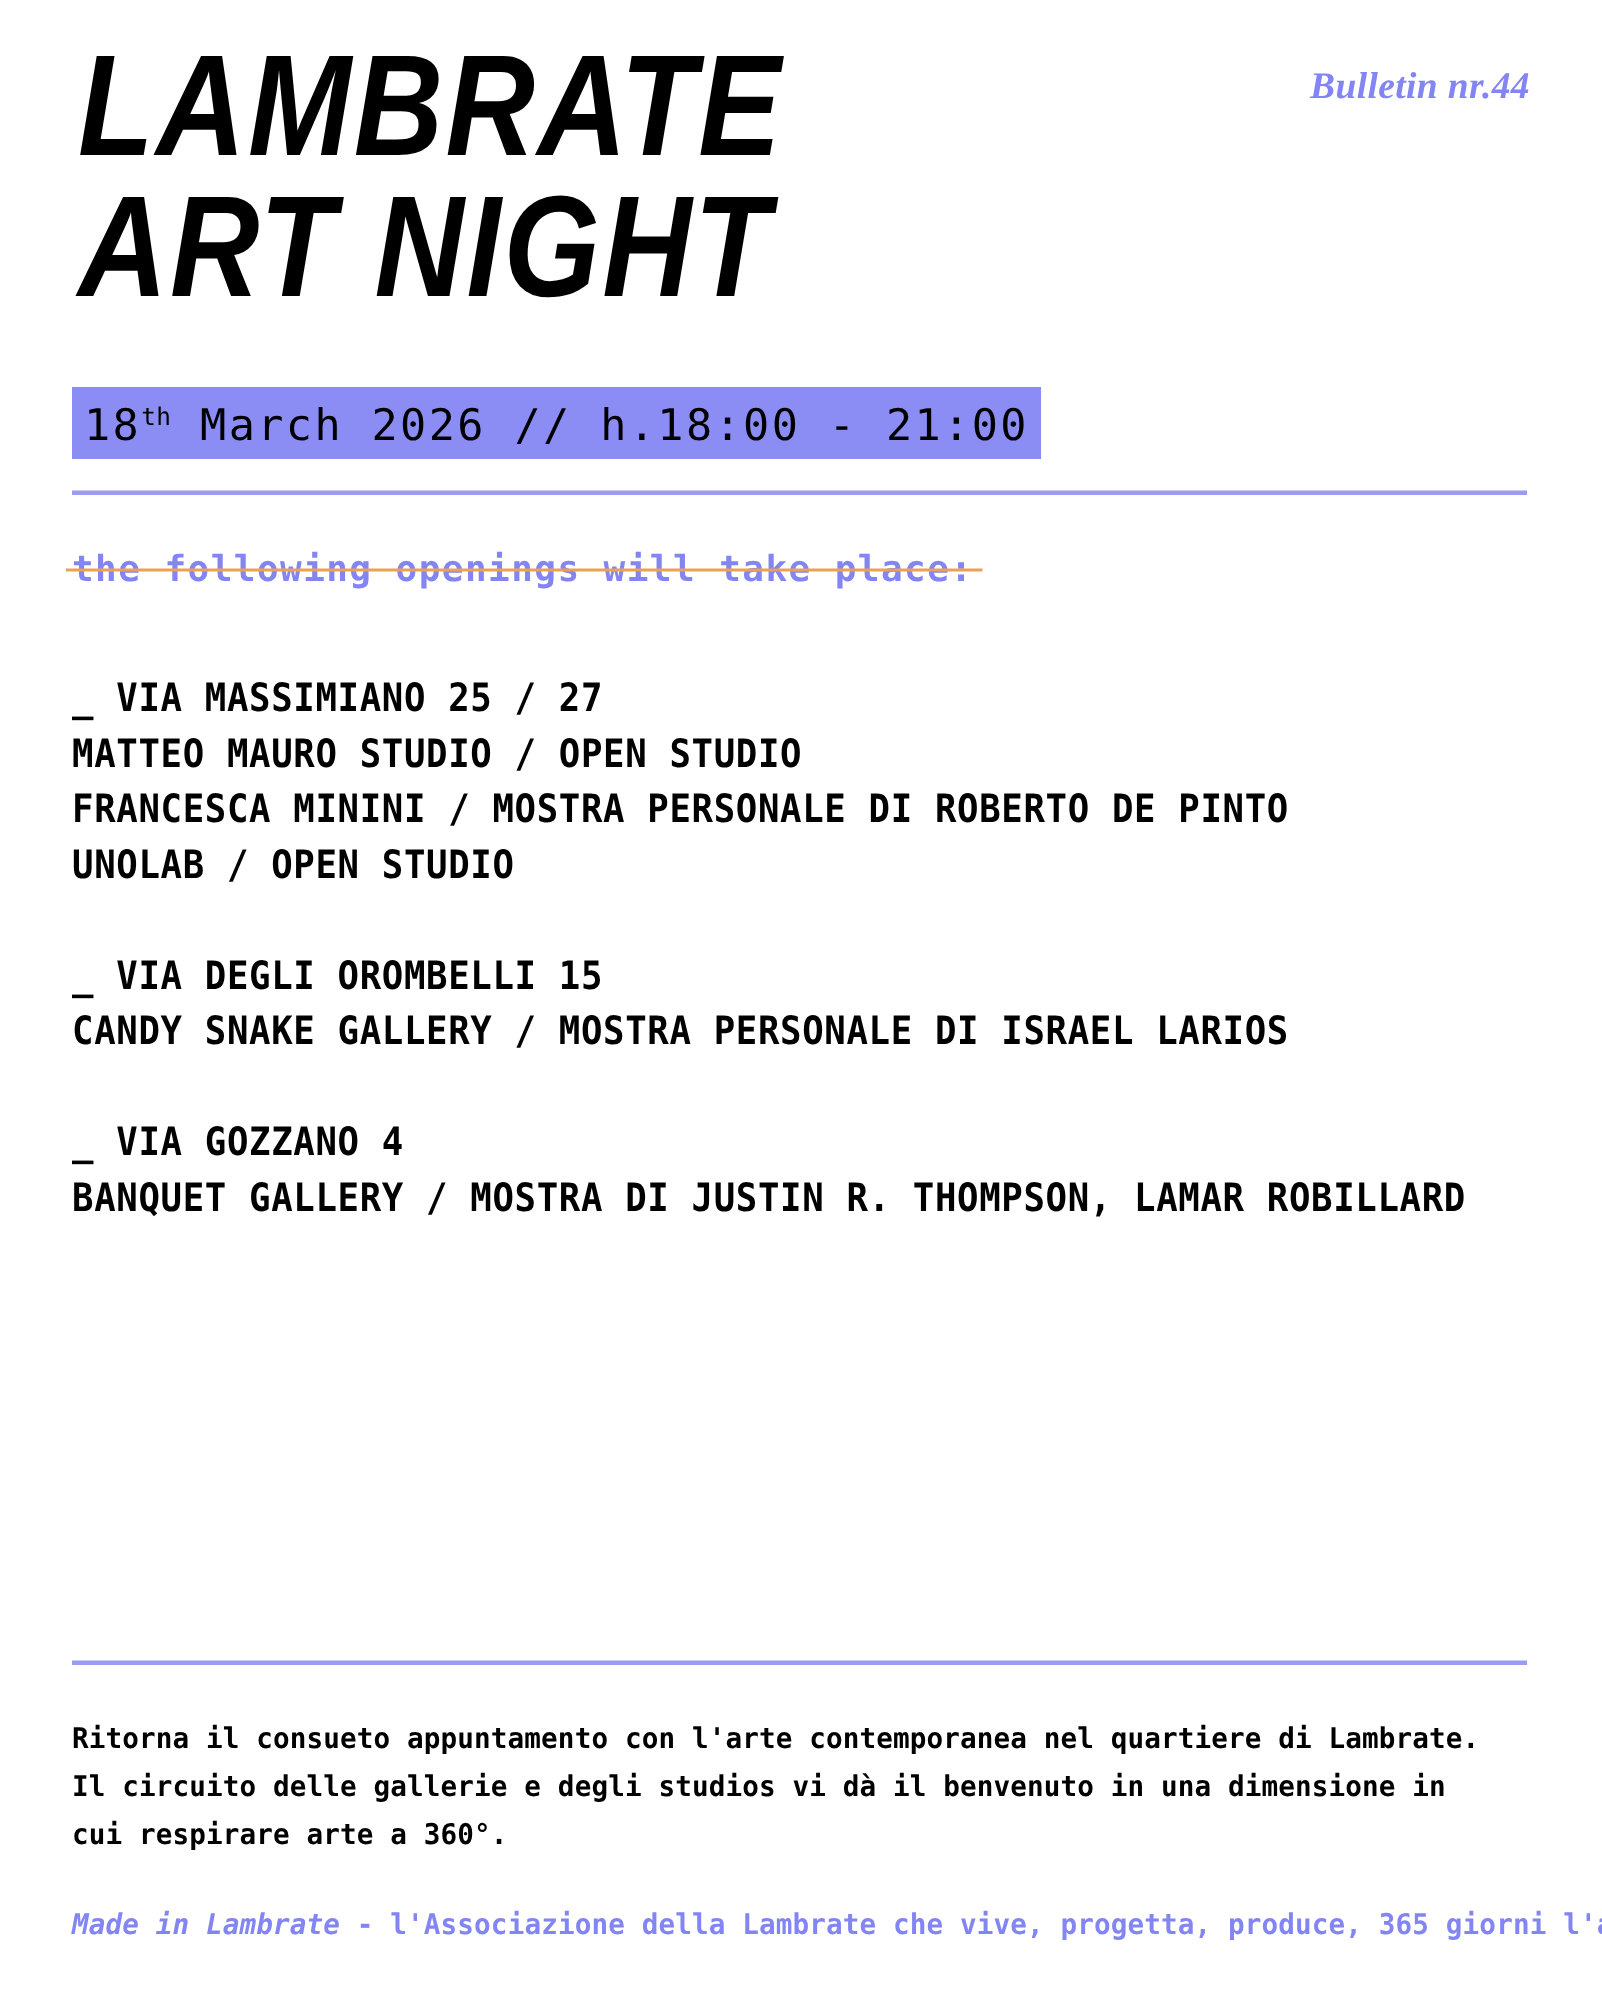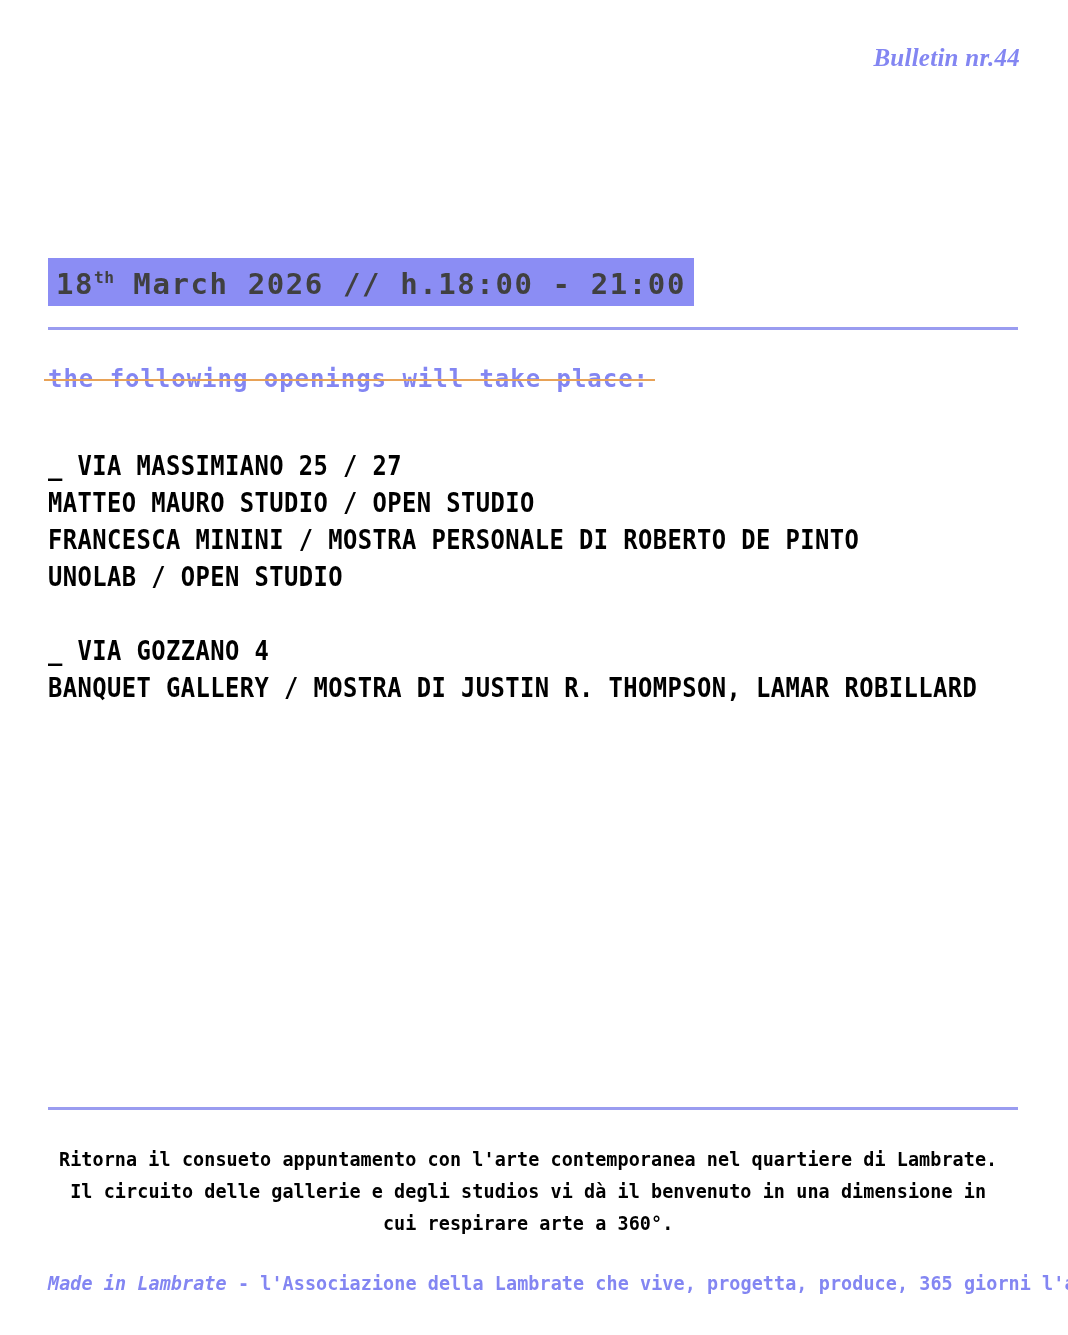--- a/index.html
+++ b/index.html
@@ -66,23 +66,23 @@
   
   .date-wrap {
     position: absolute;
     left: 48px;
     top: 258px;
   }
 
   .date-banner {
     display: inline-block;
     background: #8b8df4;
-    color: #404040;
-    font-family: "DejaVu Sans Mono", monospace;
-    font-weight: 700;
+    color: #000000;
+    font-family: "DejaVu Sans Mono", monospace;
+    font-weight: 400;
     font-size: 29px;
     line-height: 38px;
     letter-spacing: 0.055em;
     padding: 1px 8px 3px 8px;
     white-space: nowrap;
   }
 
   .date-banner sup {
     font-size: 0.56em;
     vertical-align: super;
@@ -146,21 +146,20 @@
   }
 
   .line.addr { }
 
   
   .body-copy {
     position: absolute;
     left: 48px;
     top: 1143px;
     width: 990px;
-    text-align: center;
   }
 
   .body-line {
     font-family: "DejaVu Sans Mono", monospace;
     font-weight: 700;
     font-size: 19px;
     line-height: 32px;
     letter-spacing: 0.004em;
     color: #000000;
     white-space: nowrap;
@@ -183,20 +182,24 @@
     transform-origin: left center;
   }
   .credit .maker { font-style: italic; }
 </style>
 </head>
 <body>
 
 <div class="poster">
 
   <div class="header-row">
+    <div class="title-block">
+      <div class="title-line">LAMBRATE</div>
+      <div class="title-line">ART NIGHT</div>
+    </div>
     <div class="bulletin">Bulletin nr.44</div>
   </div>
 
   <div class="date-wrap">
     <div class="date-banner"><span>18</span><sup>th</sup><span> March 2026 // h.18:00 - 21:00</span></div>
   </div>
 
   <div class="rule rule-top"></div>
 
   <div class="struck-heading">
@@ -208,20 +211,24 @@
 
     <div class="group">
       <div class="line addr">_ VIA MASSIMIANO 25 / 27</div>
       <div class="line">MATTEO MAURO STUDIO / OPEN STUDIO</div>
       <div class="line">FRANCESCA MININI / MOSTRA PERSONALE DI ROBERTO DE PINTO</div>
       <div class="line">UNOLAB / OPEN STUDIO</div>
     </div>
 
 
 
+    <div class="group">
+      <div class="line addr">_ VIA DEGLI OROMBELLI 15</div>
+      <div class="line">CANDY SNAKE GALLERY / MOSTRA PERSONALE DI ISRAEL LARIOS</div>
+    </div>
 
     <div class="group">
       <div class="line addr">_ VIA GOZZANO 4</div>
       <div class="line">BANQUET GALLERY / MOSTRA DI JUSTIN R. THOMPSON, LAMAR ROBILLARD</div>
     </div>
 
   </div>
 
   <div class="rule rule-bottom"></div>
 

